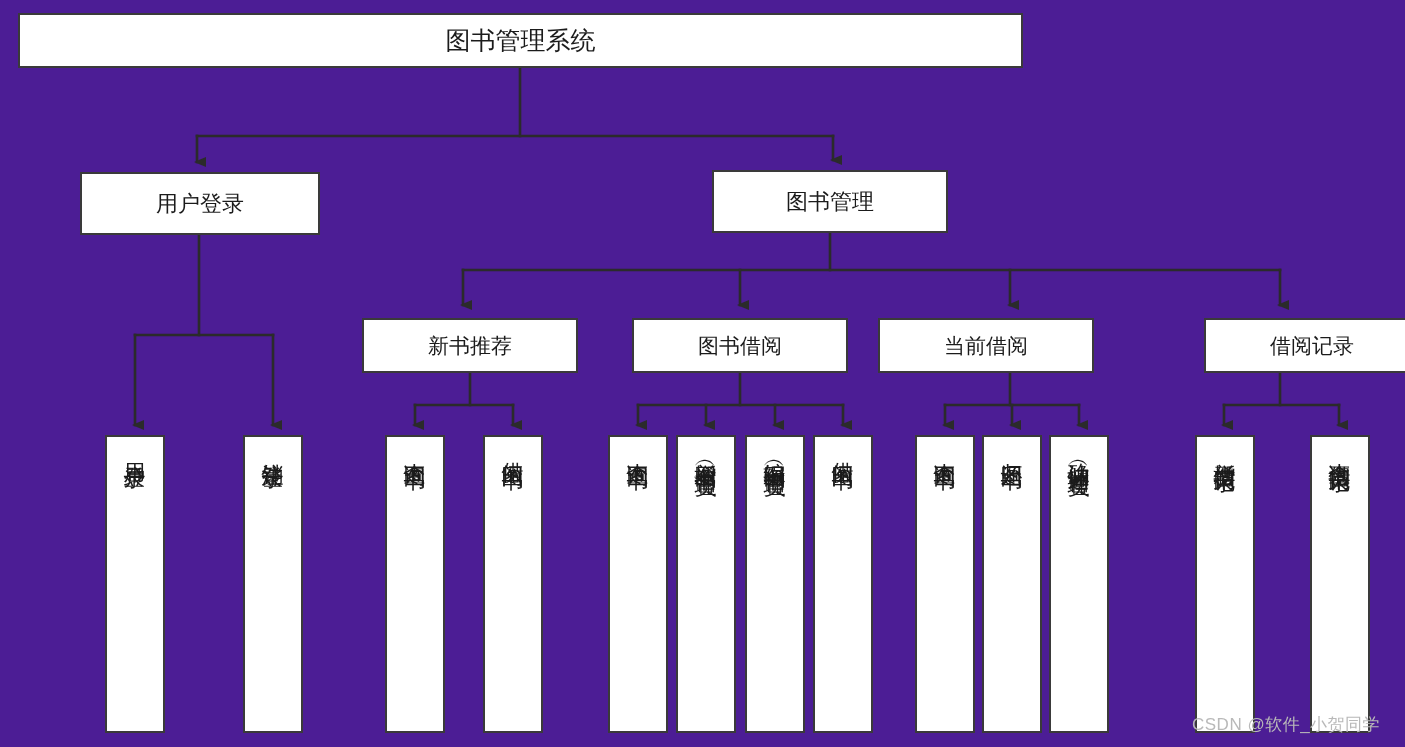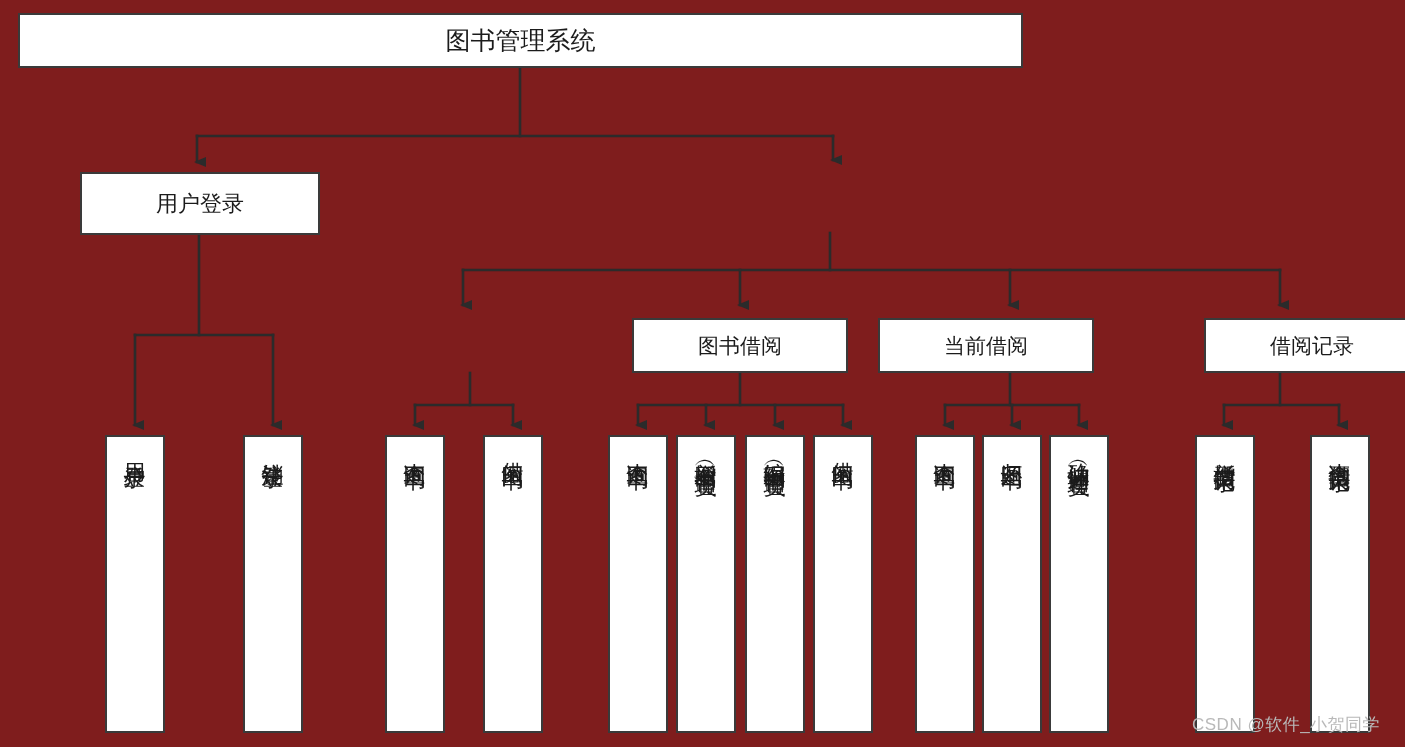--- a/index.html
+++ b/index.html
@@ -7,21 +7,21 @@
     padding: 0;
     background: #ffffff;
   }
   body {
     font-family: "Liberation Sans", "DejaVu Sans", sans-serif;
   }
   #canvas {
     position: relative;
     width: 1405px;
     height: 747px;
-    background: #7f1d1d;
+    background: #4c1d95;
     overflow: hidden;
   }
   svg.wires {
     position: absolute;
     left: 0;
     top: 0;
     width: 1405px;
     height: 747px;
   }
   .node {
@@ -119,21 +119,27 @@
     </g>
   </svg>
 
   <div class="node horiz t-root" style="left:18px; top:13px; width:1005px; height:55px;">
     <span class="label">图书管理系统</span>
   </div>
 
   <div class="node horiz t-l1" style="left:80px; top:172px; width:240px; height:63px;">
     <span class="label">用户登录</span>
   </div>
+  <div class="node horiz t-l1" style="left:712px; top:170px; width:236px; height:63px;">
+    <span class="label">图书管理</span>
+  </div>
 
+  <div class="node horiz t-l2" style="left:362px; top:318px; width:216px; height:55px;">
+    <span class="label">新书推荐</span>
+  </div>
   <div class="node horiz t-l2" style="left:632px; top:318px; width:216px; height:55px;">
     <span class="label">图书借阅</span>
   </div>
   <div class="node horiz t-l2" style="left:878px; top:318px; width:216px; height:55px;">
     <span class="label">当前借阅</span>
   </div>
   <div class="node horiz t-l2" style="left:1204px; top:318px; width:216px; height:55px;">
     <span class="label">借阅记录</span>
   </div>
 

